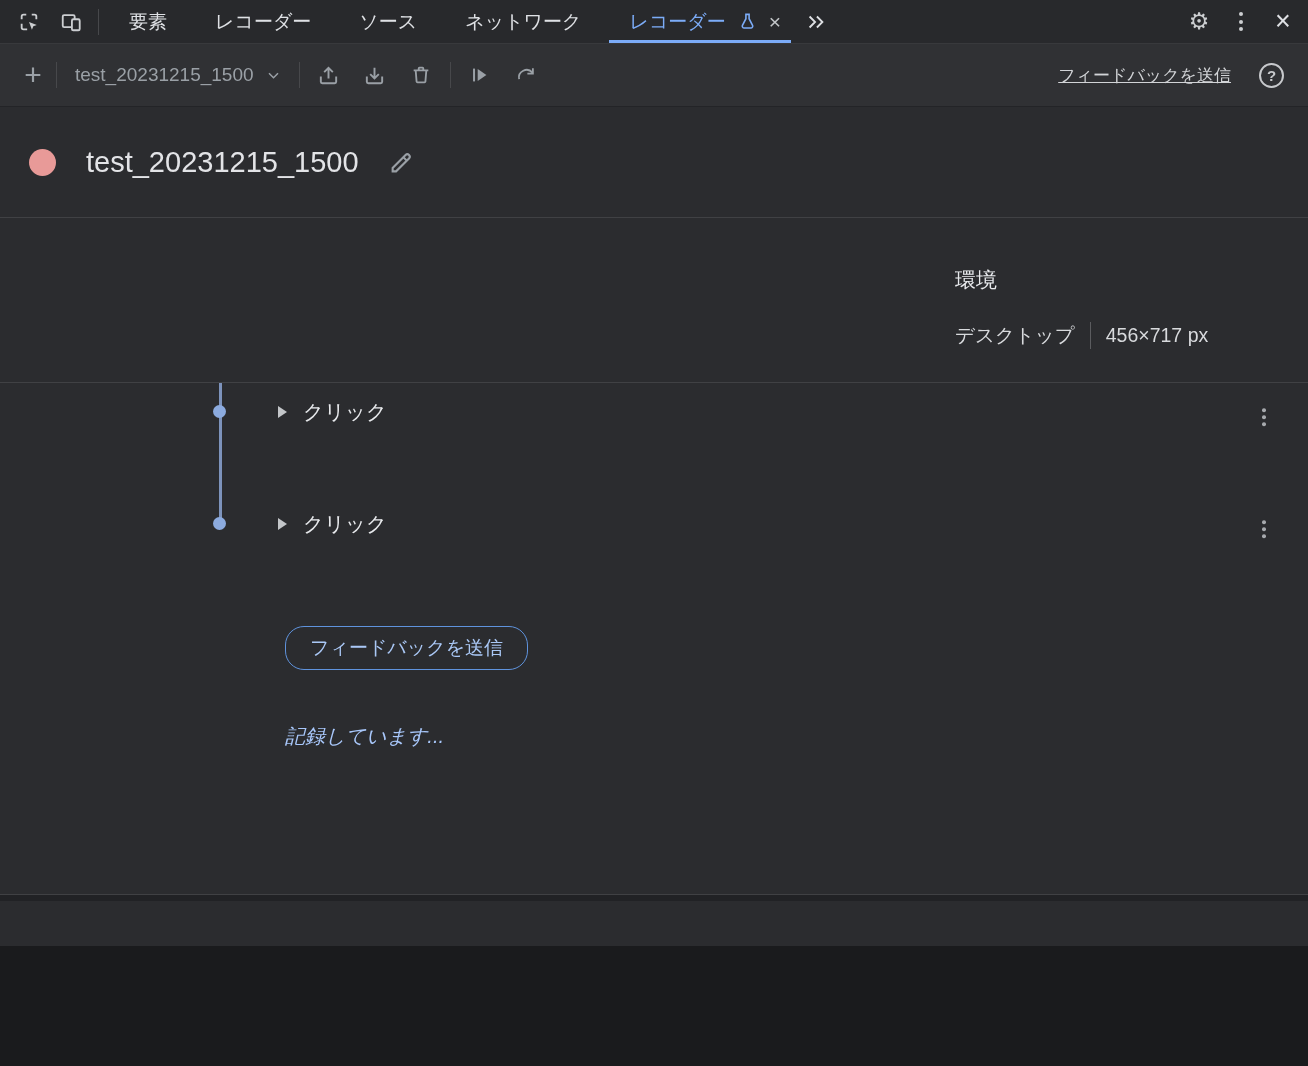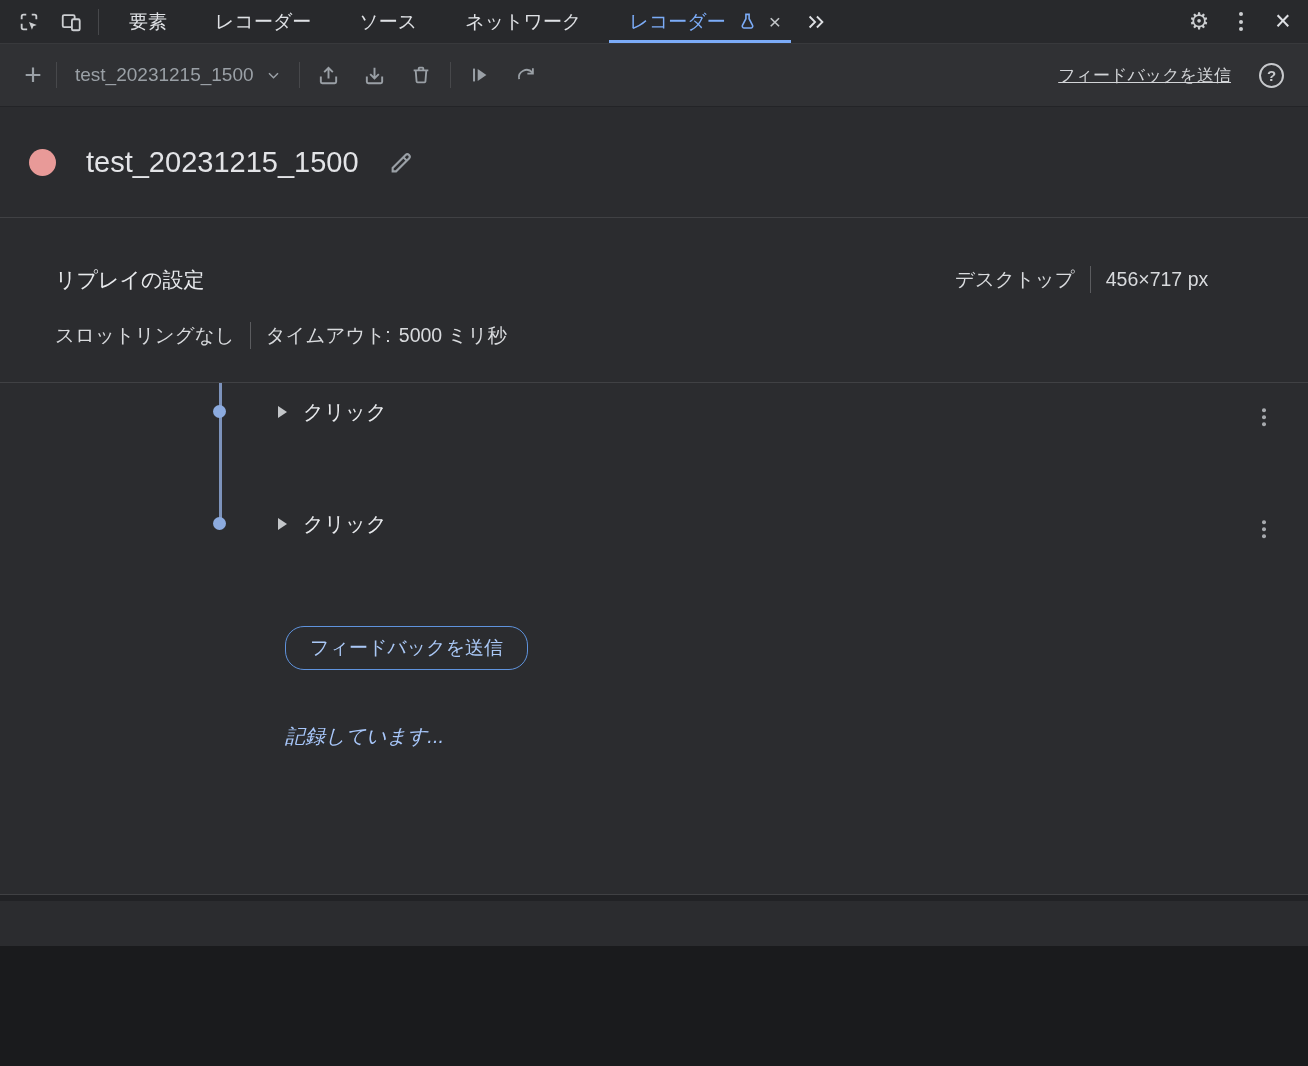--- a/index.html
+++ b/index.html
@@ -245,32 +245,22 @@
     <div class="recording-title">test_20231215_1500</div>
     <div class="edit-icon">
       <svg viewBox="0 0 24 24" width="25" height="25" fill="none" stroke="currentColor" stroke-width="2">
         <path d="M3.5 17.2V20.5h3.3L19.2 8.1a2.1 2.1 0 0 0-3.3-3.3z"></path>
         <path d="M13.8 6.9l3.3 3.3"></path>
       </svg>
     </div>
   </div>
 
   <div class="settings-row">
-    <div class="settings-col left">
-      <div class="settings-heading">リプレイの設定</div>
-      <div class="settings-detail">
-        <span>スロットリングなし</span>
-        <span class="detail-sep"></span>
-        <span class="timeout-pair">
-          <span>タイムアウト:</span>
-          <span>5000 ミリ秒</span>
-        </span>
-      </div>
-    </div>
     <div class="settings-col right">
+      <div class="settings-heading">環境</div>
       <div class="settings-detail">
         <span>デスクトップ</span>
         <span class="detail-sep"></span>
         <span>456×717 px</span>
       </div>
     </div>
   </div>
 
   <div class="steps-area">
     <div class="timeline-line"></div>

